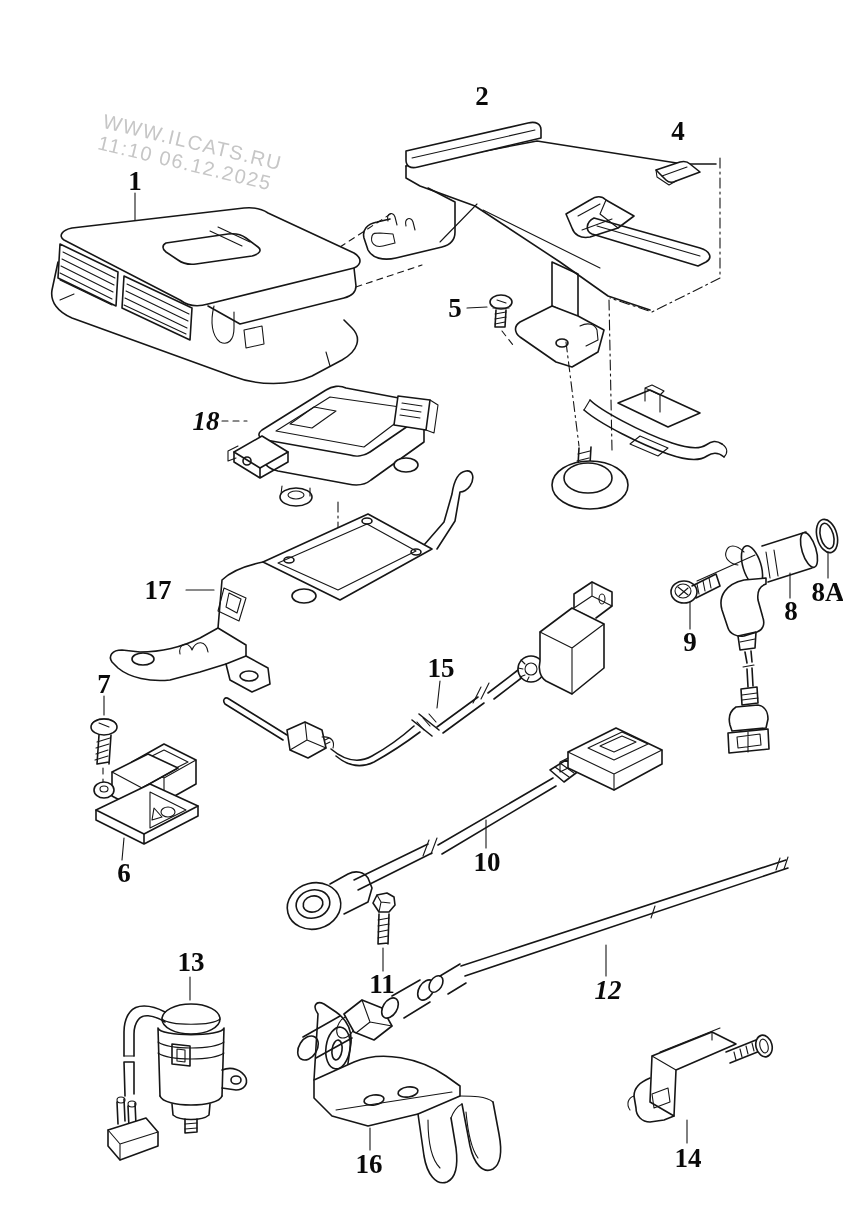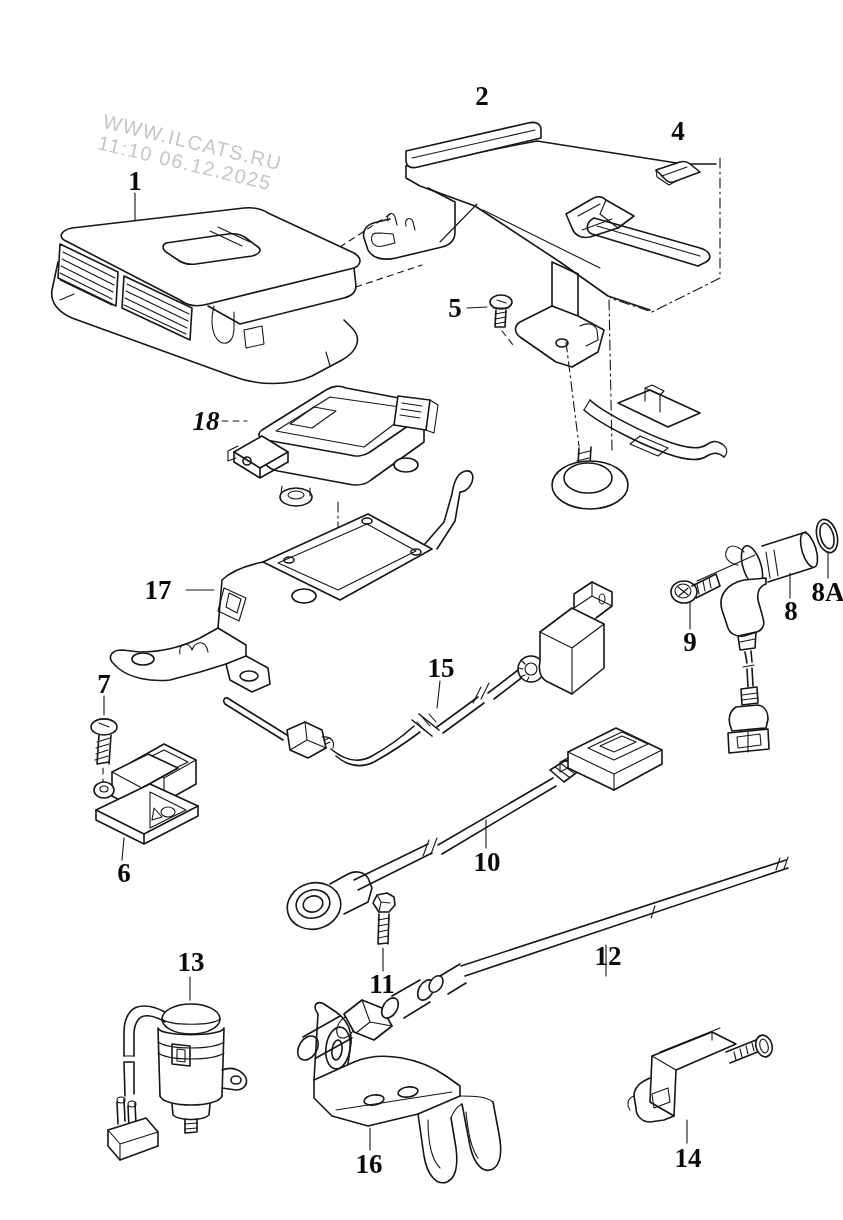--- a/index.html
+++ b/index.html
@@ -353,18 +353,18 @@
 <div class="part-label" style="left:206px;top:421px;font-style:italic;">18</div>
 <div class="part-label" style="left:158px;top:590px;">17</div>
 <div class="part-label" style="left:441px;top:668px;text-align:right;">15</div>
 <div class="part-label" style="left:104px;top:684px;">7</div>
 <div class="part-label" style="left:124px;top:873px;">6</div>
 <div class="part-label" style="left:690px;top:642px;">9</div>
 <div class="part-label" style="left:791px;top:611px;">8</div>
 <div class="part-label" style="left:828px;top:592px;">8A</div>
 <div class="part-label" style="left:487px;top:862px;">10</div>
 <div class="part-label" style="left:382px;top:984px;text-align:center;">11</div>
-<div class="part-label" style="left:608px;top:956px;">12</div>
+<div class="part-label" style="left:608px;top:990px;font-style:italic;">12</div>
 <div class="part-label" style="left:191px;top:962px;">13</div>
 <div class="part-label" style="left:369px;top:1164px;">16</div>
 <div class="part-label" style="left:688px;top:1158px;">14</div>
 
 </div>
 
 </body></html>

